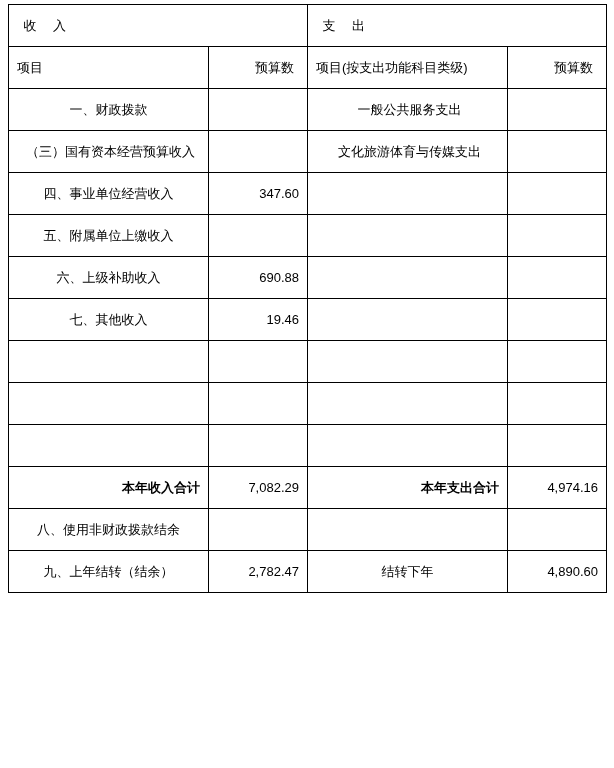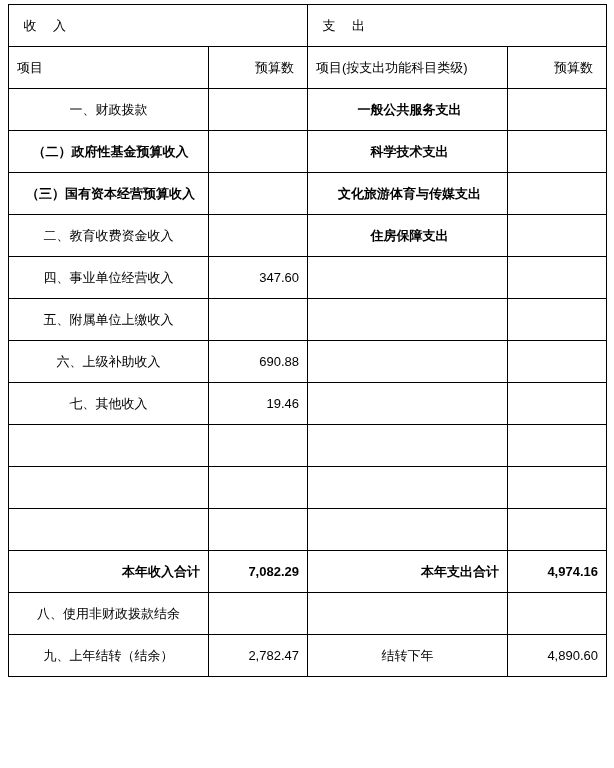--- a/index.html
+++ b/index.html
@@ -55,32 +55,31 @@
   .hdr-col.left { text-align: left; }
   .hdr-col.center { text-align: center; padding-left: 41px; }
   .num {
     text-align: right;
   }
   .txt {
     text-align: center;
   }
   .indent1 {
     padding-left: 12px !important;
-    font-weight: bold;
   }
   .total td {
     font-weight: bold;
   }
   .total .label {
     text-align: right;
     font-weight: bold;
   }
   .total .num {
     text-align: right;
-    font-weight: bold;
+    font-weight: normal;
   }
   .blank {
     height: 42px;
   }
 </style>
 </head>
 <body>
 
 <div class="sheet">
   <table class="budget">
@@ -102,35 +101,23 @@
         <td class="hdr-col center">预算数</td>
       </tr>
 
       <tr>
         <td class="txt">一、财政拨款</td>
         <td class="num"></td>
         <td class="txt indent1">一般公共服务支出</td>
         <td class="num"></td>
       </tr>
       <tr>
-        <td class="txt indent1">（二）政府性基金预算收入</td>
-        <td class="num"></td>
-        <td class="txt indent1">科学技术支出</td>
-        <td class="num"></td>
-      </tr>
-      <tr>
         <td class="txt indent1">（三）国有资本经营预算收入</td>
         <td class="num"></td>
         <td class="txt indent1">文化旅游体育与传媒支出</td>
-        <td class="num"></td>
-      </tr>
-      <tr>
-        <td class="txt">二、教育收费资金收入</td>
-        <td class="num"></td>
-        <td class="txt indent1">住房保障支出</td>
         <td class="num"></td>
       </tr>
       <tr>
         <td class="txt">四、事业单位经营收入</td>
         <td class="num">347.60</td>
         <td class="txt"></td>
         <td class="num"></td>
       </tr>
       <tr>
         <td class="txt">五、附属单位上缴收入</td>

